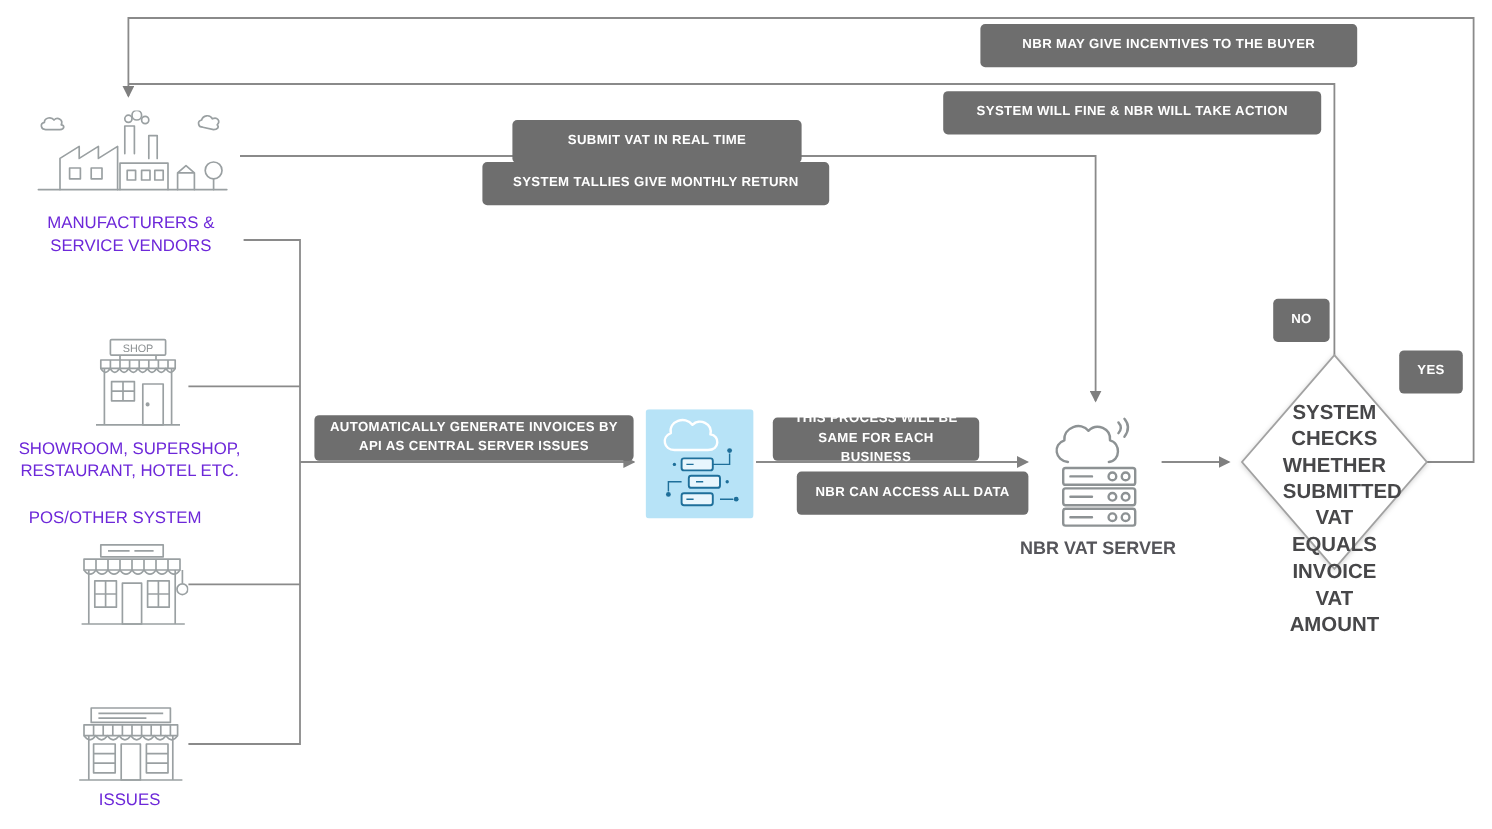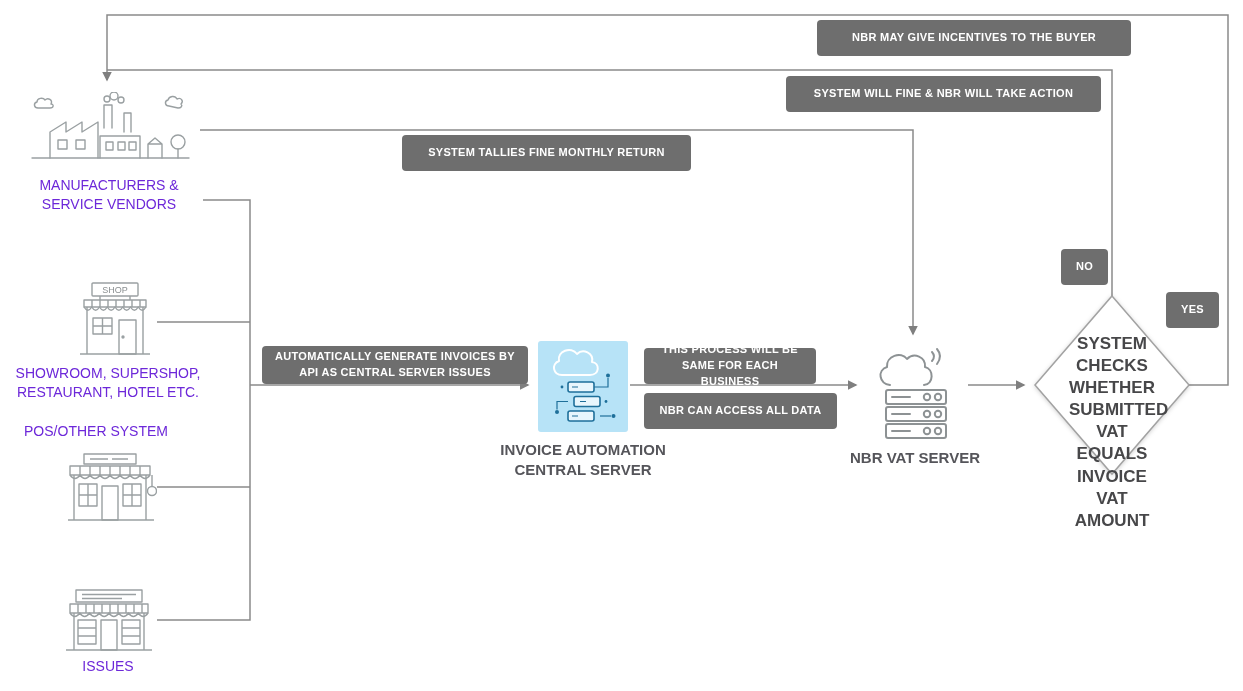--- a/index.html
+++ b/index.html
@@ -145,21 +145,20 @@
       <path d="M34,46 h6 M42,60.5 h6 M34,75 h6"></path>
     </g>
     <g fill="#1e6f9a" stroke="none">
       <circle cx="70" cy="34.5" r="2"></circle>
       <circle cx="19" cy="71" r="2"></circle>
       <circle cx="75.5" cy="75" r="2"></circle>
       <circle cx="24" cy="46" r="1.4"></circle>
       <circle cx="68" cy="60.5" r="1.4"></circle>
     </g>
   </svg>
-  <div class="node-label bold" style="left:483px;top:440px;width:200px">INVOICE AUTOMATION CENTRAL SERVER</div>
 
   <svg class="icon" style="left:866px;top:344px" width="100" height="96" viewBox="0 0 100 96">
     <g fill="none" stroke="#8d9294" stroke-width="2" stroke-linecap="round" stroke-linejoin="round">
       <path d="M24,41 c-11,-1 -13,-15 -3,-18 c-1,-11 14,-16 20,-8 c7,-7 19,-2 18,8 c9,2 9,17 -1,18"></path>
       <path d="M66,8 q4,4.5 0,9"></path>
       <path d="M71,5 q6,7 0,15"></path>
       <rect x="20" y="46" width="60" height="14" rx="2"></rect>
       <rect x="20" y="63" width="60" height="14" rx="2"></rect>
       <rect x="20" y="80" width="60" height="14" rx="2"></rect>
       <path d="M26,53 h18 M26,70 h18 M26,87 h18"></path>
@@ -173,20 +172,21 @@
   </svg>
   <div class="node-label bold" style="left:825px;top:448px;width:180px">NBR VAT SERVER</div>
 
   <svg id="decision-shape" style="left:1025px;top:288px" width="175" height="196" viewBox="0 0 175 196">
     <polygon points="87,8 164,97 87,186 10,97" fill="#ffffff" stroke="#a2a2a2" stroke-width="1.5" style="filter:drop-shadow(0 1px 2px rgba(0,0,0,0.18))"></polygon>
   </svg>
   <div id="decision-text">SYSTEM CHECKS WHETHER SUBMITTED VAT EQUALS INVOICE VAT AMOUNT</div>
 
   <div class="badge" style="left:817px;top:20px;width:314px;height:28px">NBR MAY GIVE INCENTIVES TO THE BUYER</div>
   <div class="badge" style="left:786px;top:76px;width:315px;height:28px">SYSTEM WILL FINE &amp; NBR WILL TAKE ACTION</div>
-  <div class="badge" style="left:402px;top:135px;width:289px;height:26px">SYSTEM TALLIES FINE MONTHLY RETURN</div>
+  <div class="badge" style="left:427px;top:100px;width:241px;height:26px">SUBMIT VAT IN REAL TIME</div>
+  <div class="badge" style="left:402px;top:135px;width:289px;height:26px">SYSTEM TALLIES GIVE MONTHLY RETURN</div>
   <div class="badge" style="left:262px;top:346px;width:266px;height:38px">AUTOMATICALLY GENERATE INVOICES BY API AS CENTRAL SERVER ISSUES</div>
   <div class="badge" style="left:644px;top:348px;width:172px;height:36px">THIS PROCESS WILL BE SAME FOR EACH BUSINESS</div>
-  <div class="badge" style="left:644px;top:393px;width:193px;height:27px">NBR CAN ACCESS ALL DATA</div>
+  <div class="badge" style="left:664px;top:393px;width:193px;height:27px">NBR CAN ACCESS ALL DATA</div>
   <div class="badge" style="left:1061px;top:249px;width:47px;height:23px">NO</div>
   <div class="badge" style="left:1166px;top:292px;width:53px;height:23px">YES</div>
 
 </div>
 
 </body></html>

